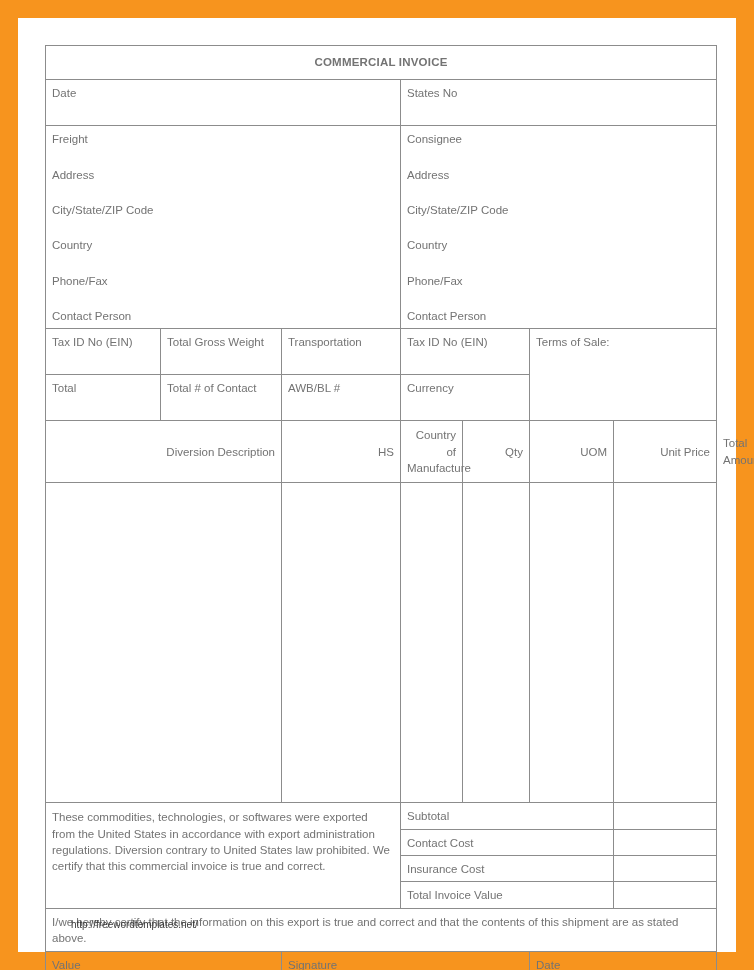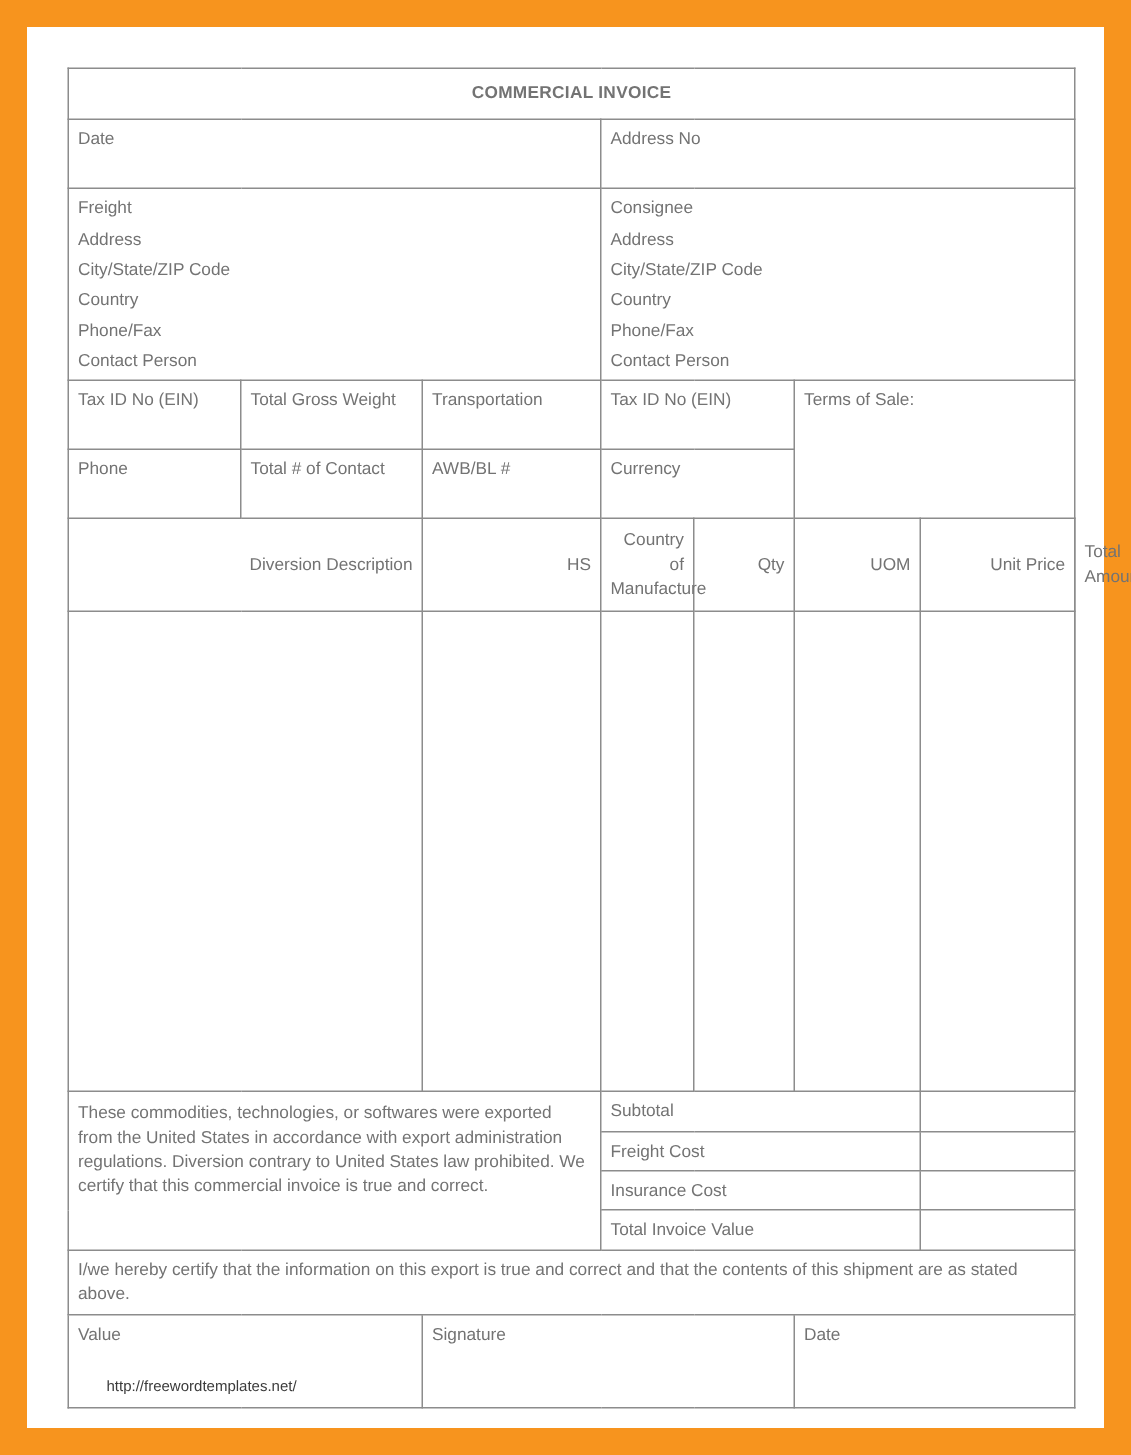--- a/index.html
+++ b/index.html
@@ -92,21 +92,21 @@
     position: absolute;
     left: 53px;
     top: 901px;
     font-size: 10px;
     color: #3b3b3b;
     font-family: "Liberation Sans", sans-serif;
     white-space: nowrap;
   }
 
   .lbl { display: block; }
-  .lines .lbl + .lbl { margin-top: 4px; }
+  .lines .lbl + .lbl { margin-top: 19px; }
 </style>
 </head>
 <body>
 
 <div id="page">
   <div id="sheet">
 
     <table id="invoice-table">
       <colgroup>
         <col style="width:115px">
@@ -118,21 +118,21 @@
         <col style="width:103px">
       </colgroup>
       <tbody>
 
         <tr>
           <td class="title-cell" colspan="7">COMMERCIAL INVOICE</td>
         </tr>
 
         <tr>
           <td class="meta-cell" colspan="3">Date</td>
-          <td class="meta-cell" colspan="4">Address No</td>
+          <td class="meta-cell" colspan="4">States No</td>
         </tr>
 
         <tr>
           <td class="party-cell lines" colspan="3">
             <span class="lbl">Freight</span>
             <span class="lbl">Address</span>
             <span class="lbl">City/State/ZIP Code</span>
             <span class="lbl">Country</span>
             <span class="lbl">Phone/Fax</span>
             <span class="lbl">Contact Person</span>
@@ -149,21 +149,21 @@
 
         <tr>
           <td class="meta-cell">Tax ID No (EIN)</td>
           <td class="meta-cell">Total Gross Weight</td>
           <td class="meta-cell">Transportation</td>
           <td class="meta-cell" colspan="2">Tax ID No (EIN)</td>
           <td class="terms-cell" colspan="2" rowspan="2">Terms of Sale:</td>
         </tr>
 
         <tr>
-          <td class="meta-cell">Phone</td>
+          <td class="meta-cell">Total</td>
           <td class="meta-cell">Total # of Contact</td>
           <td class="meta-cell">AWB/BL #</td>
           <td class="meta-cell" colspan="2">Currency</td>
         </tr>
 
         <tr>
           <td class="col-head" colspan="2">Diversion Description</td>
           <td class="col-head">HS</td>
           <td class="col-head">Country of Manufacture</td>
           <td class="col-head">Qty</td>
@@ -181,21 +181,21 @@
           <td class="body-cell"></td>
           <td class="body-cell"></td>
         </tr>
 
         <tr>
           <td class="compliance-cell" colspan="3" rowspan="4">These commodities, technologies, or softwares were exported from the United States in accordance with export administration regulations. Diversion contrary to United States law prohibited. We certify that this commercial invoice is true and correct.</td>
           <td class="totals-row-cell" colspan="3">Subtotal</td>
           <td class="totals-row-cell amount-cell"></td>
         </tr>
         <tr>
-          <td class="totals-row-cell" colspan="3">Freight Cost</td>
+          <td class="totals-row-cell" colspan="3">Contact Cost</td>
           <td class="totals-row-cell amount-cell"></td>
         </tr>
         <tr>
           <td class="totals-row-cell" colspan="3">Insurance Cost</td>
           <td class="totals-row-cell amount-cell"></td>
         </tr>
         <tr>
           <td class="totals-row-cell" colspan="3">Total Invoice Value</td>
           <td class="totals-row-cell amount-cell"></td>
         </tr>

